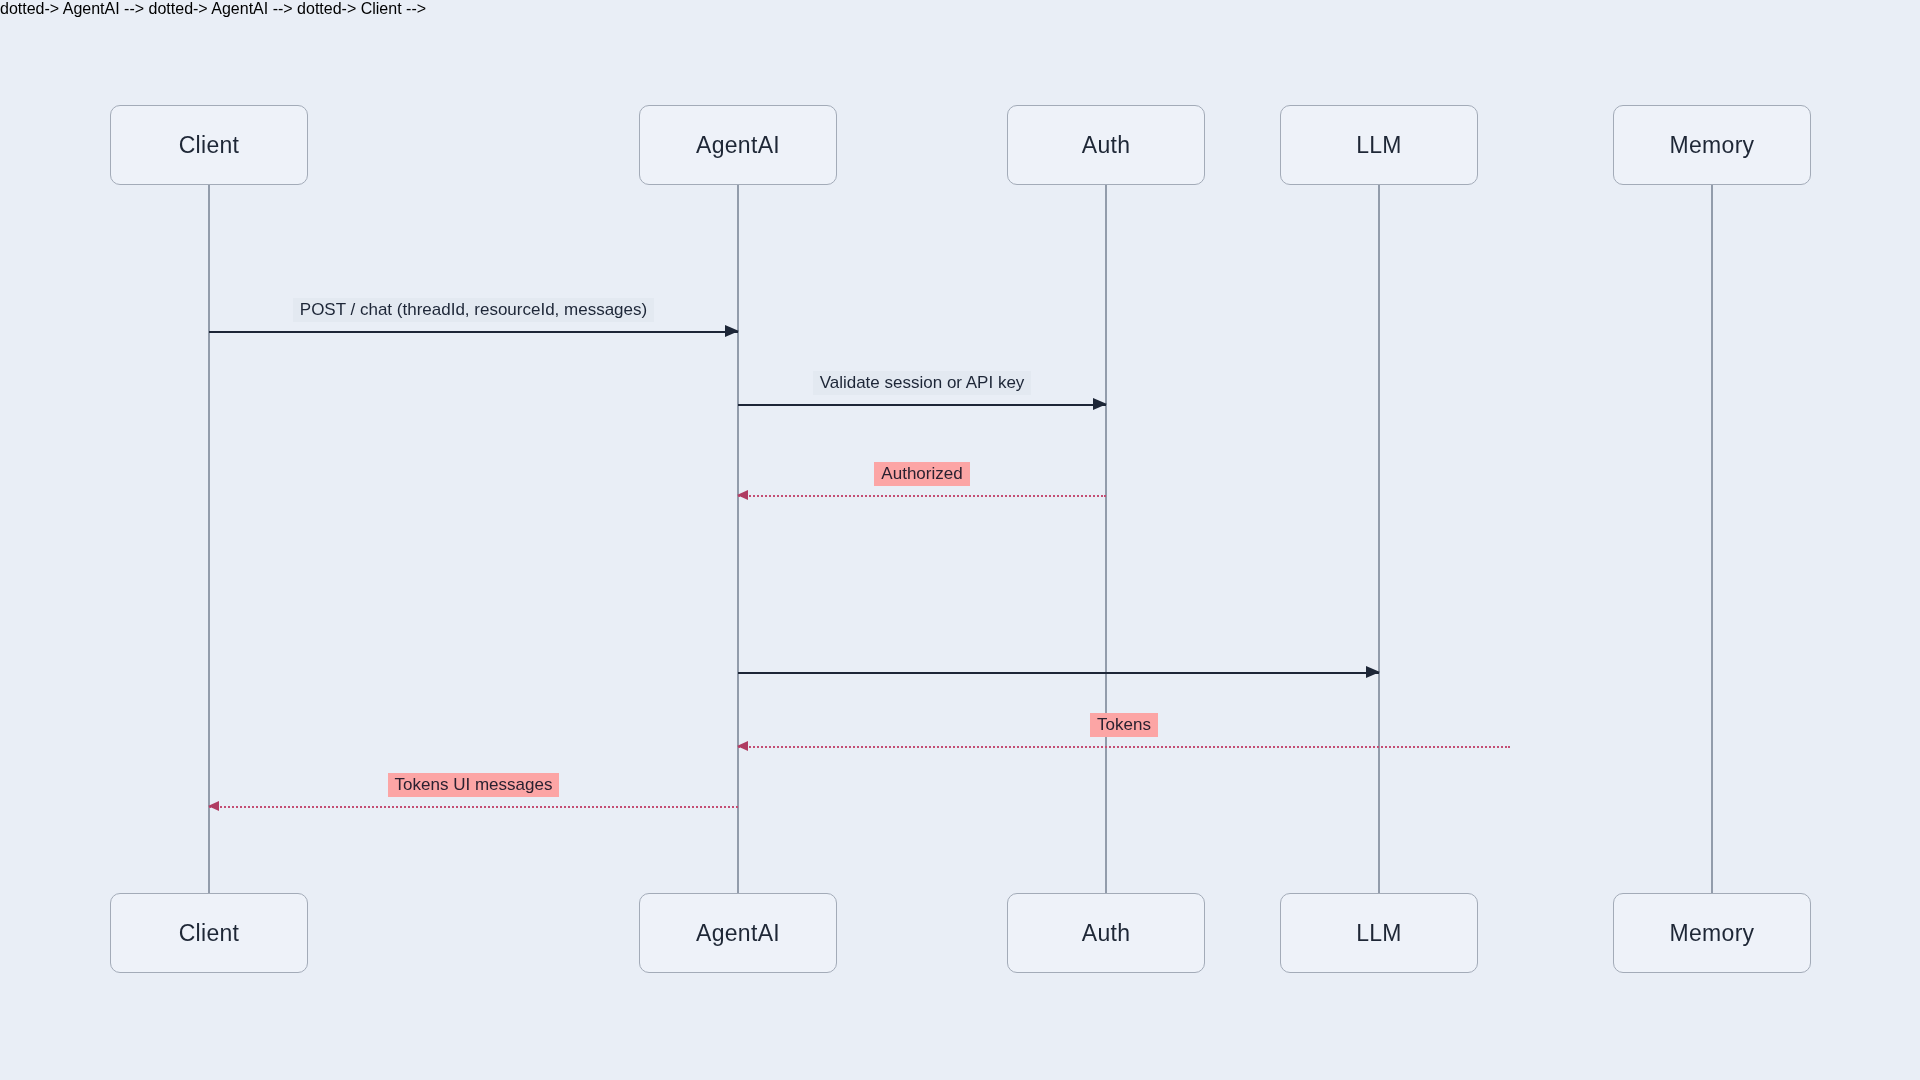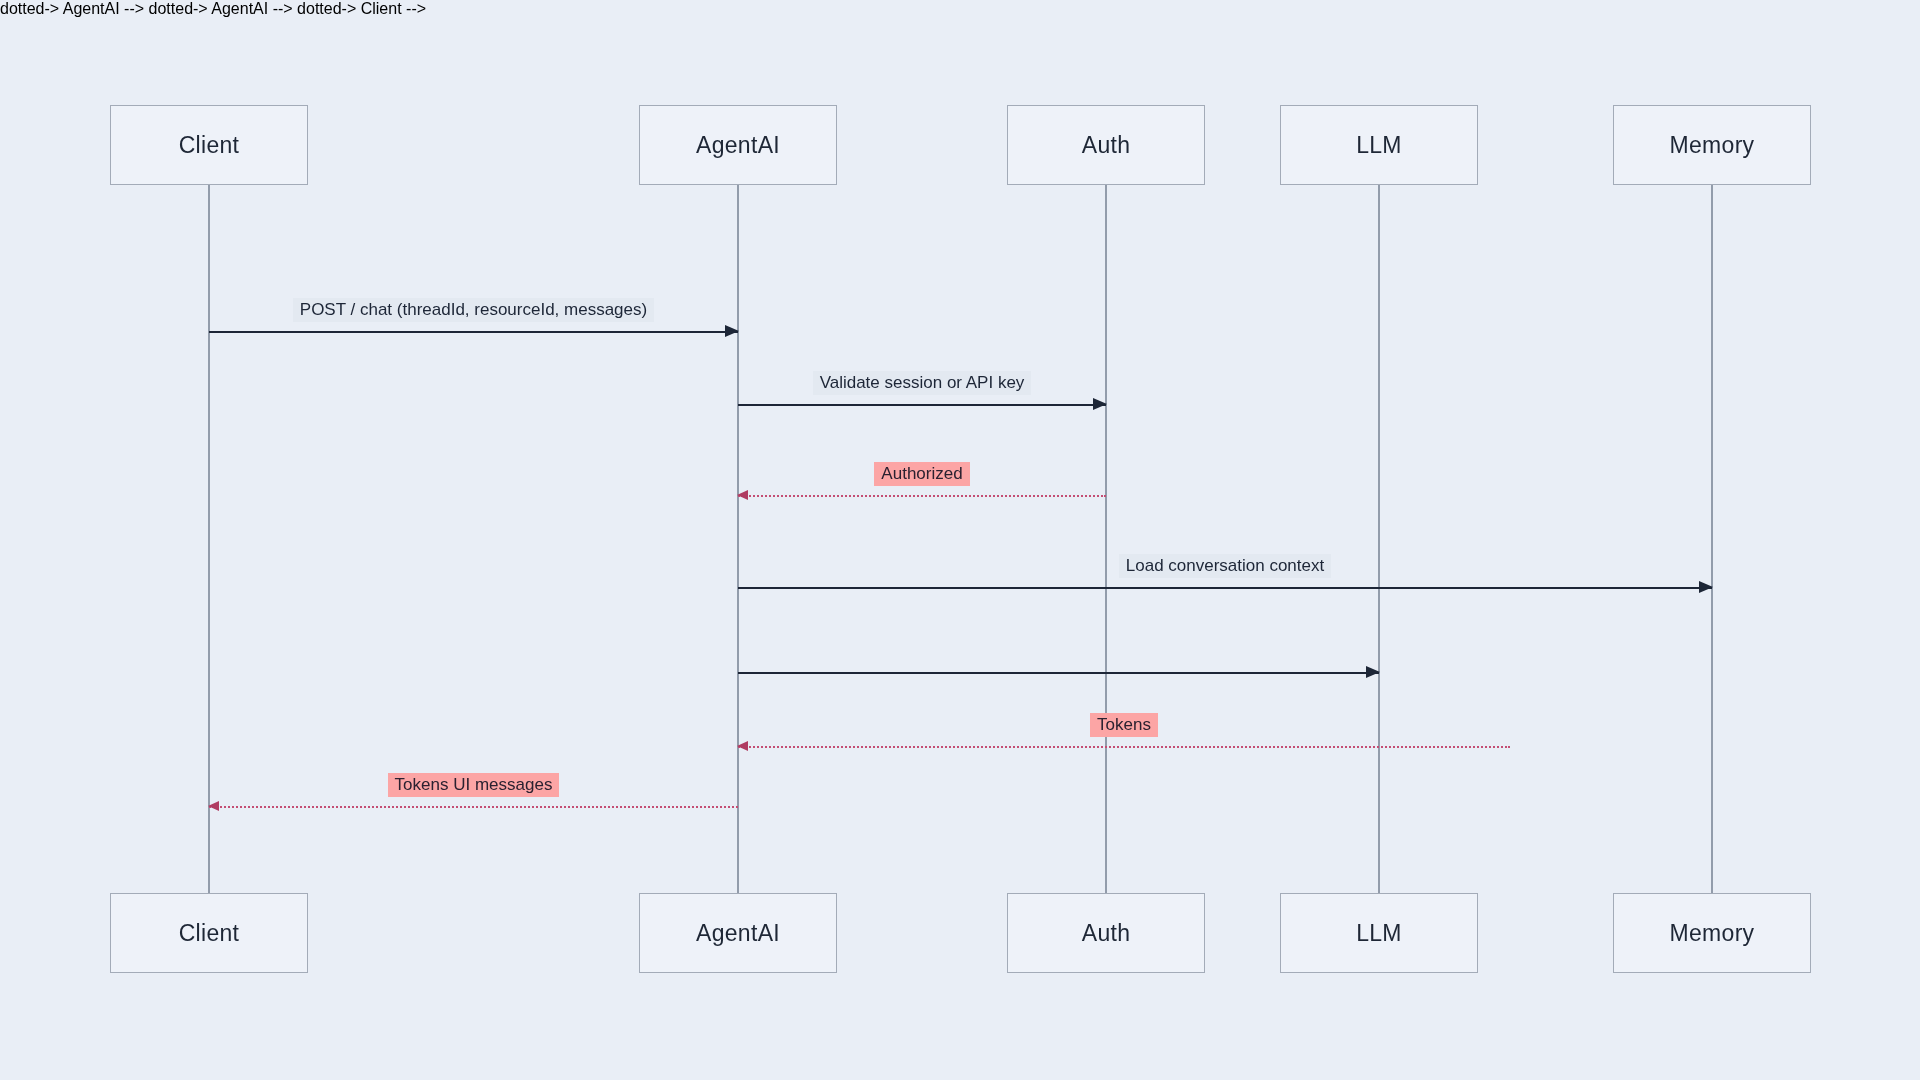--- a/index.html
+++ b/index.html
@@ -13,21 +13,21 @@
     position: relative;
     width: 1920px; height: 1080px;
     background: #e9eef6;
   }
   
   .actor-box {
     position: absolute;
     width: 198px; height: 80px;
     background: #eef2f9;
     border: 1.5px solid #a3abb8;
-    border-radius: 0;
+    border-radius: 10px;
     box-sizing: border-box;
     display: flex; align-items: center; justify-content: center;
     font-size: 23px;
     color: #1e2736;
     letter-spacing: 0.3px;
   }
   
   .lifeline {
     position: absolute;
     width: 2px;
@@ -124,26 +124,20 @@
 
   dotted-&gt; AgentAI --&gt;
   <div class="msg" style="left:738px; top:457px; width:368px;">
     <div class="msg-label"><span class="lbl pink">Authorized</span></div>
     <div class="rule dotted">
         <i class="ah ah-left-pink"></i>
       </div>
   </div>
 
   
-  <div class="msg" style="left:738px; top:549px; width:974px;">
-    <div class="msg-label"><span class="lbl">Load conversation context</span></div>
-    <div class="rule solid">
-        <i class="ah ah-right"></i>
-      </div>
-  </div>
 
   
   <div class="msg" style="left:738px; top:634px; width:641px;">
     <div class="rule solid">
         <i class="ah ah-right"></i>
       </div>
   </div>
 
   dotted-&gt; AgentAI --&gt;
   <div class="msg" style="left:738px; top:708px; width:772px;">

